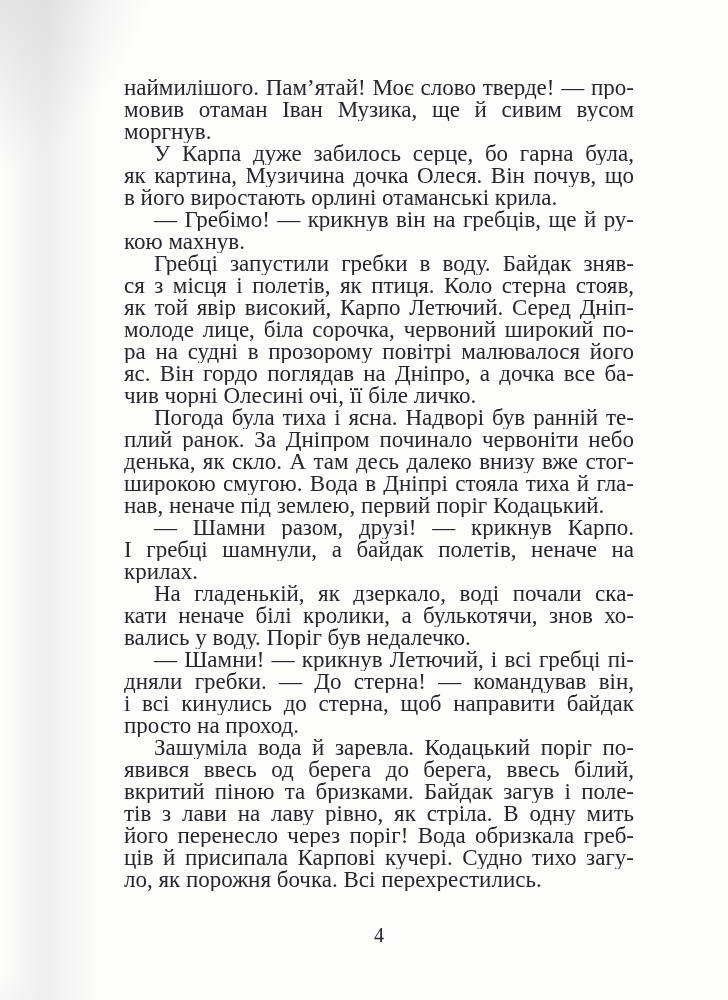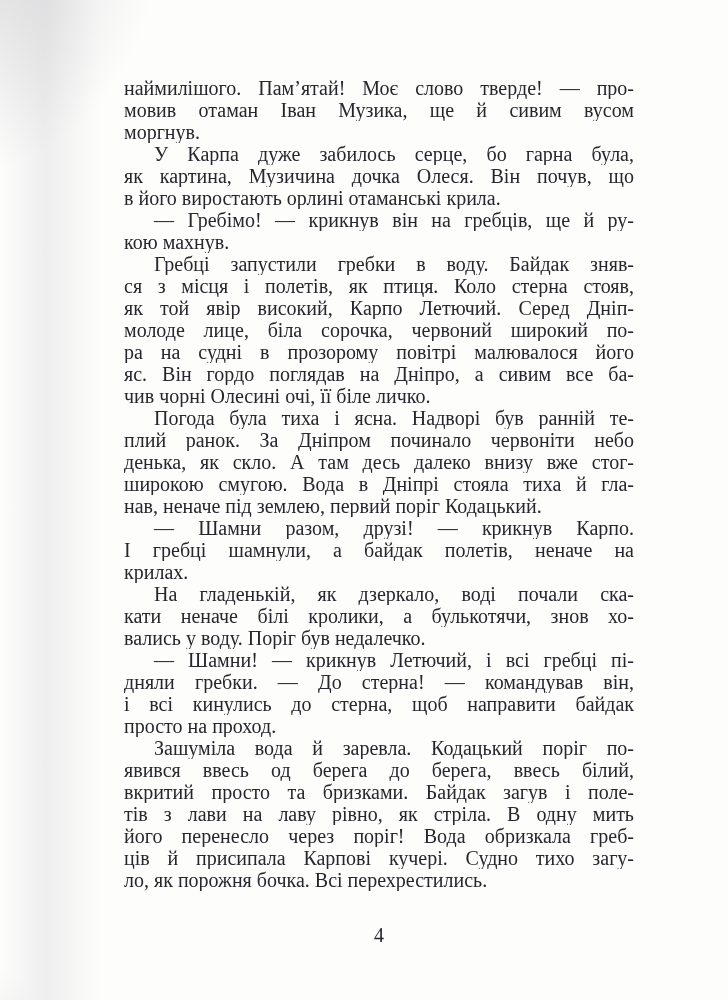--- a/index.html
+++ b/index.html
@@ -25,21 +25,21 @@
       radial-gradient(ellipse 280px 340px at -40px -70px, rgba(178,178,183,0.50), rgba(255,255,255,0) 72%),
       radial-gradient(ellipse 160px 130px at -50px 1050px, rgba(195,195,199,0.35), rgba(255,255,255,0) 70%),
       linear-gradient(90deg, rgba(255,255,255,0) 0px, rgba(196,196,200,0.26) 45px, rgba(255,255,255,0) 100px);
   }
   .text-block {
     position: absolute;
     left: 124px;
     top: 77px;
     width: 510px;
     color: #26262e;
-    font-size: 20px;
+    font-size: 23px;
   }
   .line {
     height: 22px;
     line-height: 22px;
     overflow: hidden;
     text-align: left;
   }
   .line.j {
     text-align: justify;
     text-align-last: justify;
@@ -69,39 +69,39 @@
       <div class="line j indent">У Карпа дуже забилось серце, бо гарна була,</div>
       <div class="line j">як картина, Музичина дочка Олеся. Він почув, що</div>
       <div class="line">в його виростають орлині отаманські крила.</div>
       <div class="line j indent">— Гребімо! — крикнув він на гребців, ще й ру-</div>
       <div class="line">кою махнув.</div>
       <div class="line j indent">Гребці запустили гребки в воду. Байдак зняв-</div>
       <div class="line j">ся з місця і полетів, як птиця. Коло стерна стояв,</div>
       <div class="line j">як той явір високий, Карпо Летючий. Серед Дніп-</div>
       <div class="line j">молоде лице, біла сорочка, червоний широкий по-</div>
       <div class="line j">ра на судні в прозорому повітрі малювалося його</div>
-      <div class="line j">яс. Він гордо поглядав на Дніпро, а сивим все ба-</div>
+      <div class="line j">яс. Він гордо поглядав на Дніпро, а дочка все ба-</div>
       <div class="line">чив чорні Олесині очі, її біле личко.</div>
       <div class="line j indent">Погода була тиха і ясна. Надворі був ранній те-</div>
       <div class="line j">плий ранок. За Дніпром починало червоніти небо</div>
       <div class="line j">денька, як скло. А там десь далеко внизу вже стог-</div>
       <div class="line j">широкою смугою. Вода в Дніпрі стояла тиха й гла-</div>
       <div class="line">нав, неначе під землею, первий поріг Кодацький.</div>
       <div class="line j indent">— Шамни разом, друзі! — крикнув Карпо.</div>
       <div class="line j">І гребці шамнули, а байдак полетів, неначе на</div>
       <div class="line">крилах.</div>
       <div class="line j indent">На гладенькій, як дзеркало, воді почали ска-</div>
       <div class="line j">кати неначе білі кролики, а булькотячи, знов хо-</div>
       <div class="line">вались у воду. Поріг був недалечко.</div>
       <div class="line j indent">— Шамни! — крикнув Летючий, і всі гребці пі-</div>
       <div class="line j">дняли гребки. — До стерна! — командував він,</div>
       <div class="line j">і всі кинулись до стерна, щоб направити байдак</div>
       <div class="line">просто на проход.</div>
       <div class="line j indent">Зашуміла вода й заревла. Кодацький поріг по-</div>
       <div class="line j">явився ввесь од берега до берега, ввесь білий,</div>
-      <div class="line j">вкритий просто та бризками. Байдак загув і поле-</div>
+      <div class="line j">вкритий піною та бризками. Байдак загув і поле-</div>
       <div class="line j">тів з лави на лаву рівно, як стріла. В одну мить</div>
       <div class="line j">його перенесло через поріг! Вода обризкала греб-</div>
       <div class="line j">ців й присипала Карпові кучері. Судно тихо загу-</div>
       <div class="line">ло, як порожня бочка. Всі перехрестились.</div>
     </div>
   <div class="page-number">4</div>
 </div>
 
 </body></html>

